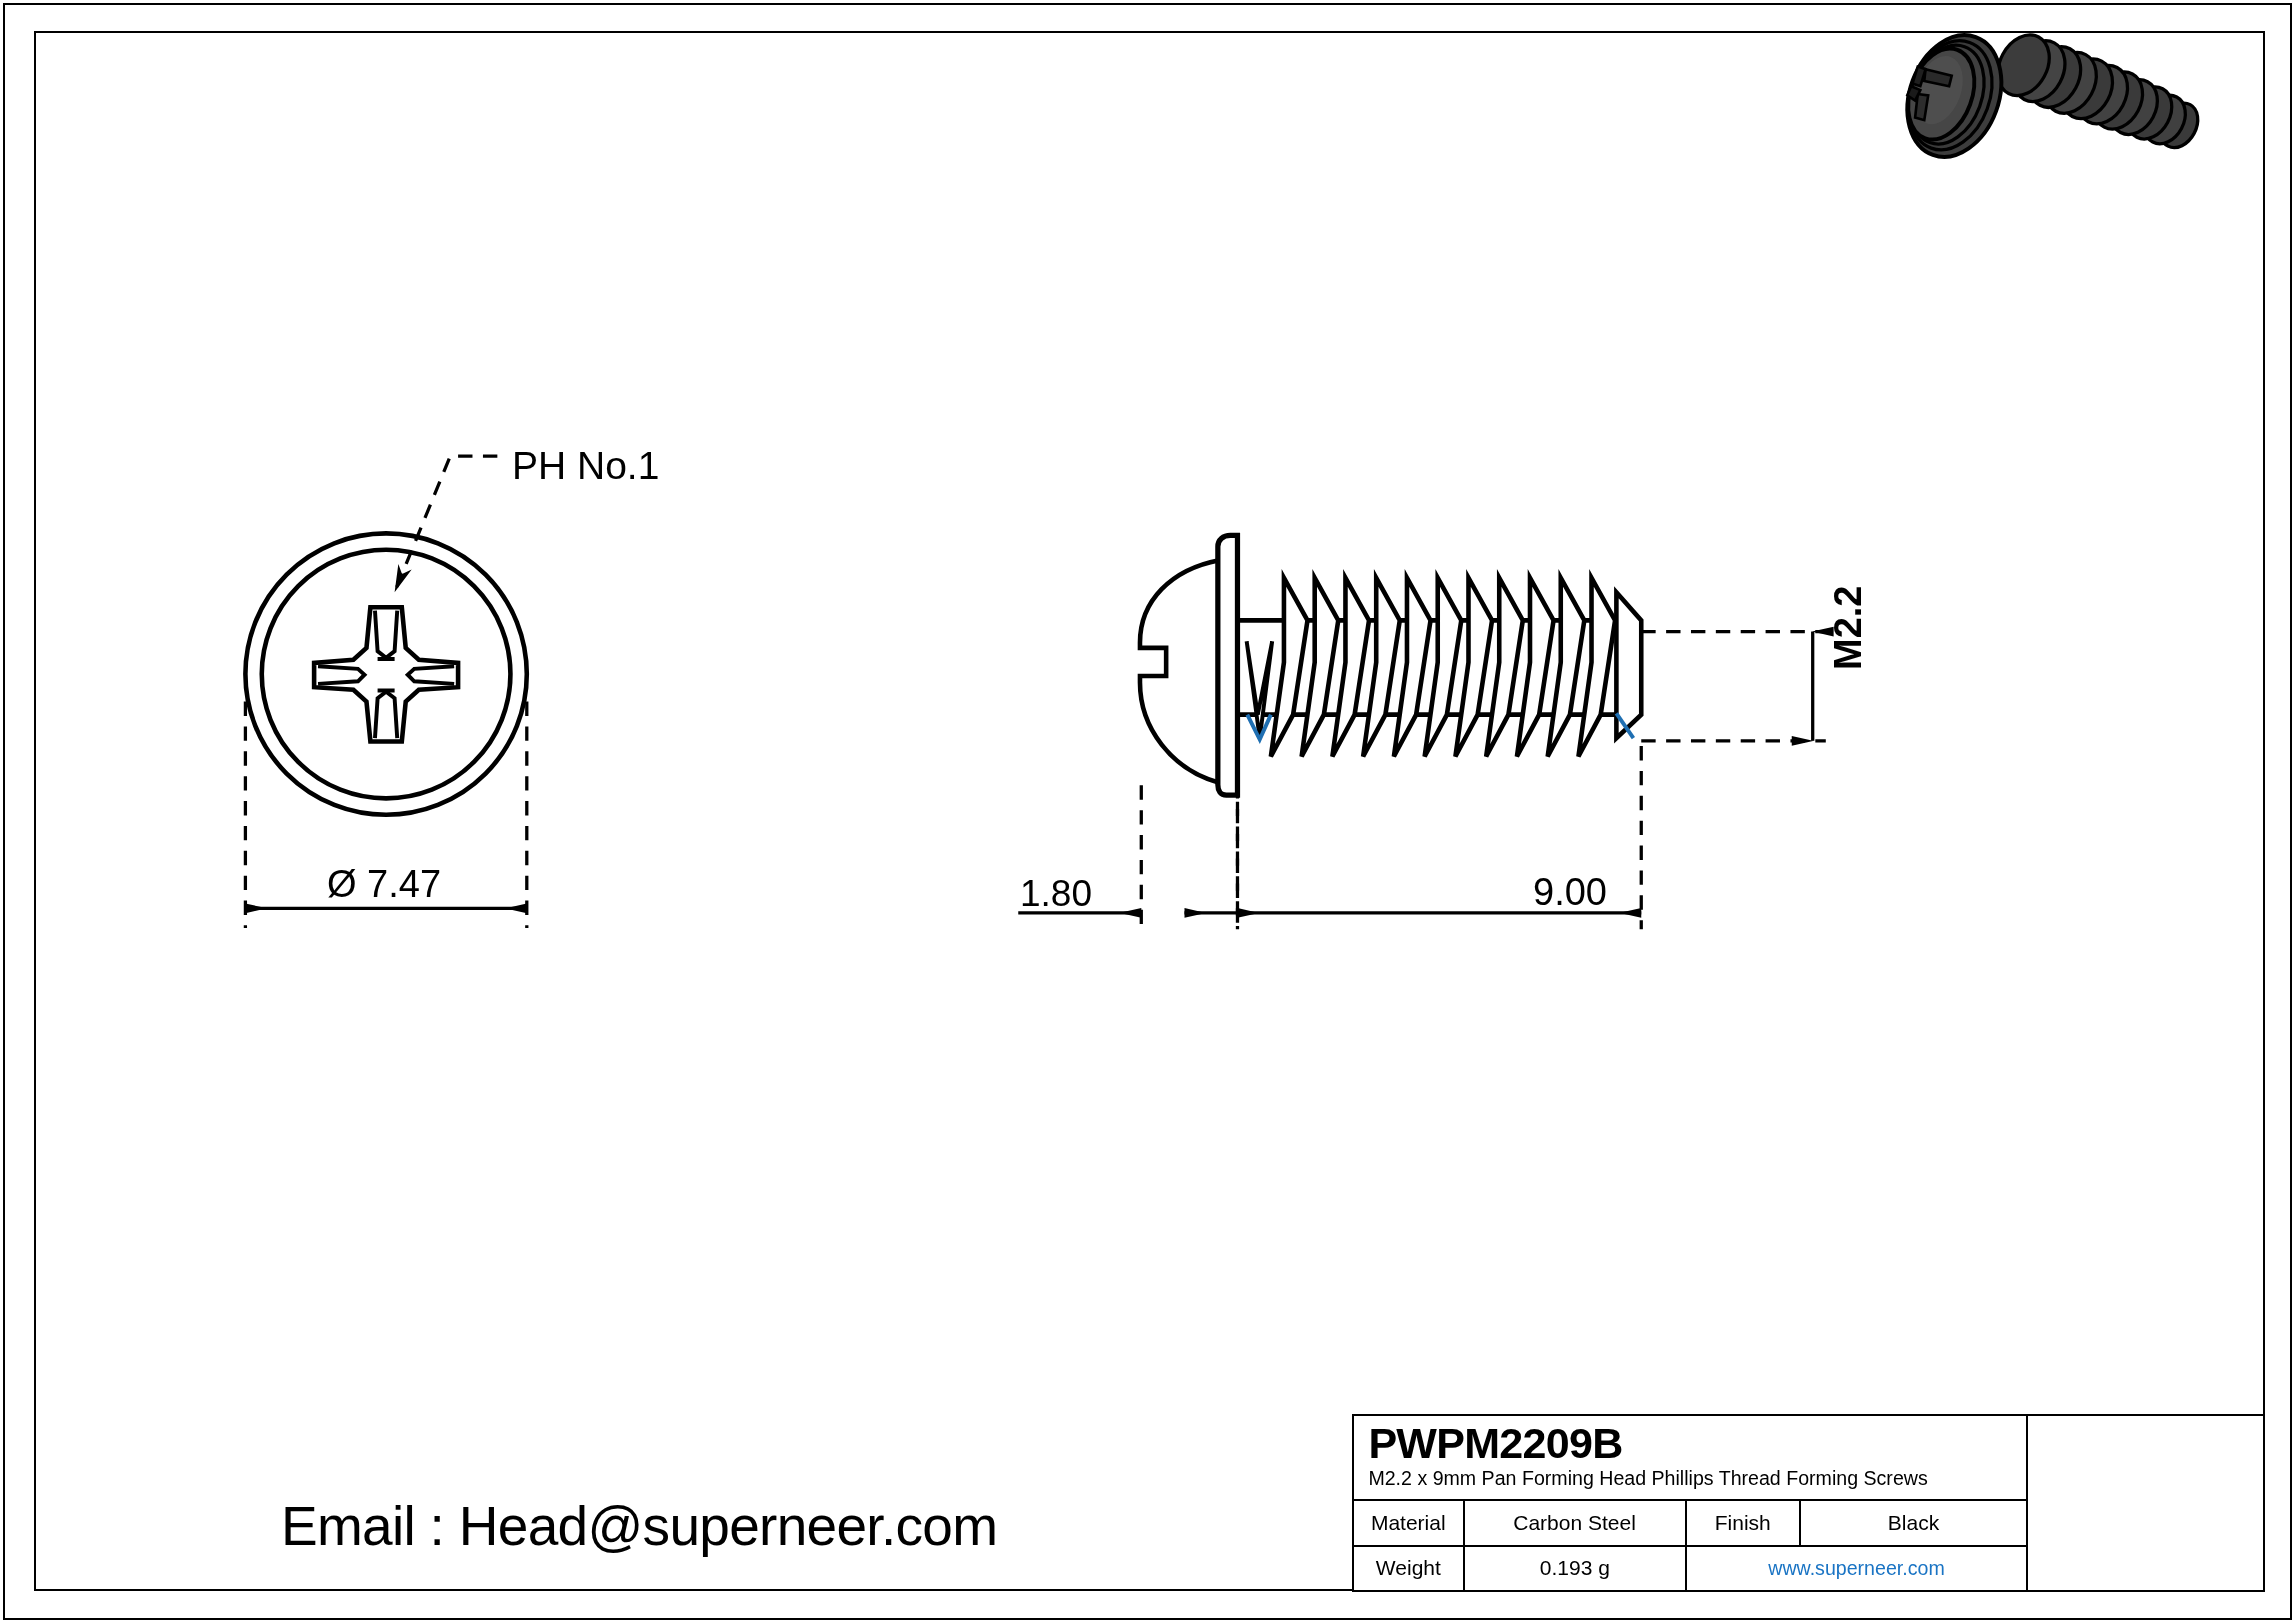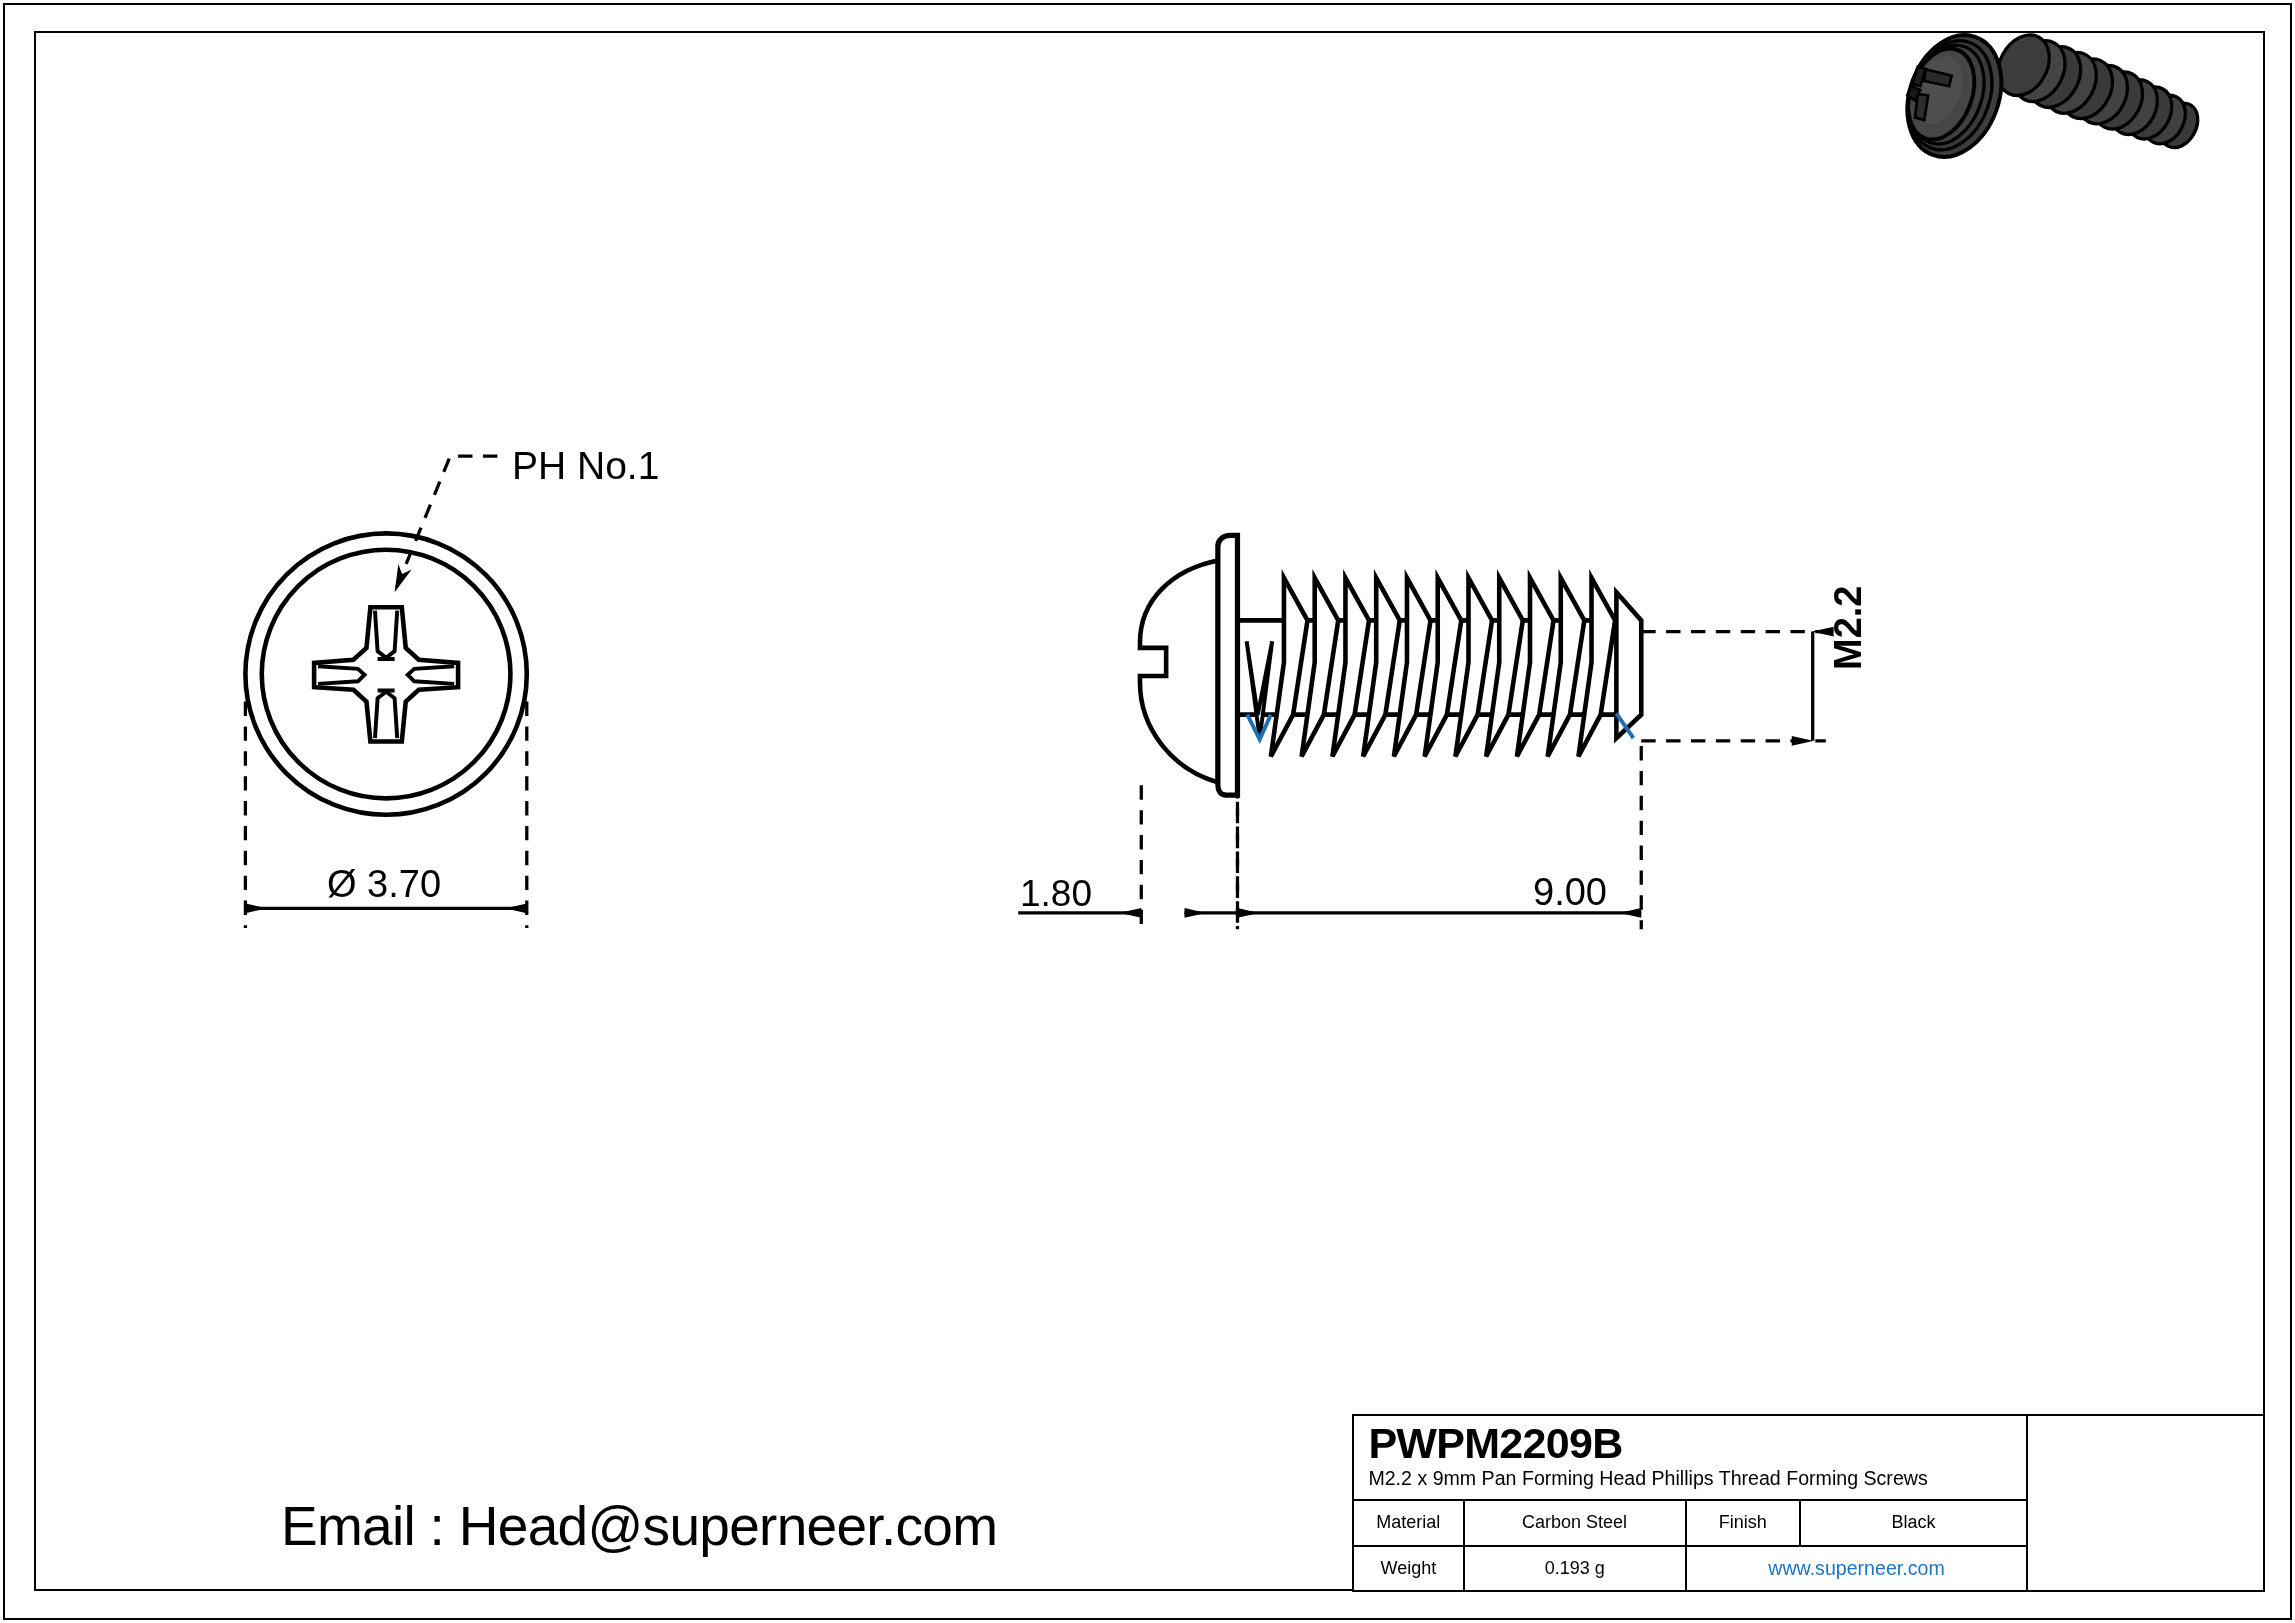--- a/index.html
+++ b/index.html
@@ -113,21 +113,21 @@
   .tb-row {
     display: flex;
     flex: 1 1 0;
     box-sizing: border-box;
   }
   .tb-row.row1 { border-bottom: 2px solid #000; }
   .tb-cell {
     display: flex;
     align-items: center;
     justify-content: center;
-    font-size: 18px;
+    font-size: 21px;
     color: #000;
     box-sizing: border-box;
     border-right: 2px solid #000;
     white-space: nowrap;
   }
   .tb-cell:last-child { border-right: none; }
   .c-label { width: 111px; }
   .c-value { width: 223px; }
   .c-label2 { width: 115px; }
   .c-value2 { width: 226px; }
@@ -282,21 +282,21 @@
       <line x1="1891" y1="1395" x2="2508" y2="1395" stroke-width="5" marker-start="url(#arrInL)" marker-end="url(#arrIn)"></line>
 
       <line x1="2508" y1="965" x2="2790" y2="965" stroke-width="5" stroke-dasharray="22 16"></line>
       <line x1="2508" y1="1132" x2="2790" y2="1132" stroke-width="5" stroke-dasharray="22 16"></line>
       <line x1="2770" y1="965" x2="2770" y2="1132" stroke-width="5" marker-start="url(#arrUp)" marker-end="url(#arrDn)"></line>
     </g>
   </svg>
 
   <div class="dimtext" id="ph-label">PH No.1</div>
 
-  <div class="dimtext" id="dia-label">Ø 3.70</div>
+  <div class="dimtext" id="dia-label">Ø 7.47</div>
 
   <div class="dimtext" id="thick-label">1.80</div>
 
   <div class="dimtext" id="len-label">9.00</div>
 
   <div class="dimtext" id="thread-label">M2.2</div>
 
   <svg id="render-3d" viewBox="0 0 640 430">
     <g>
 

